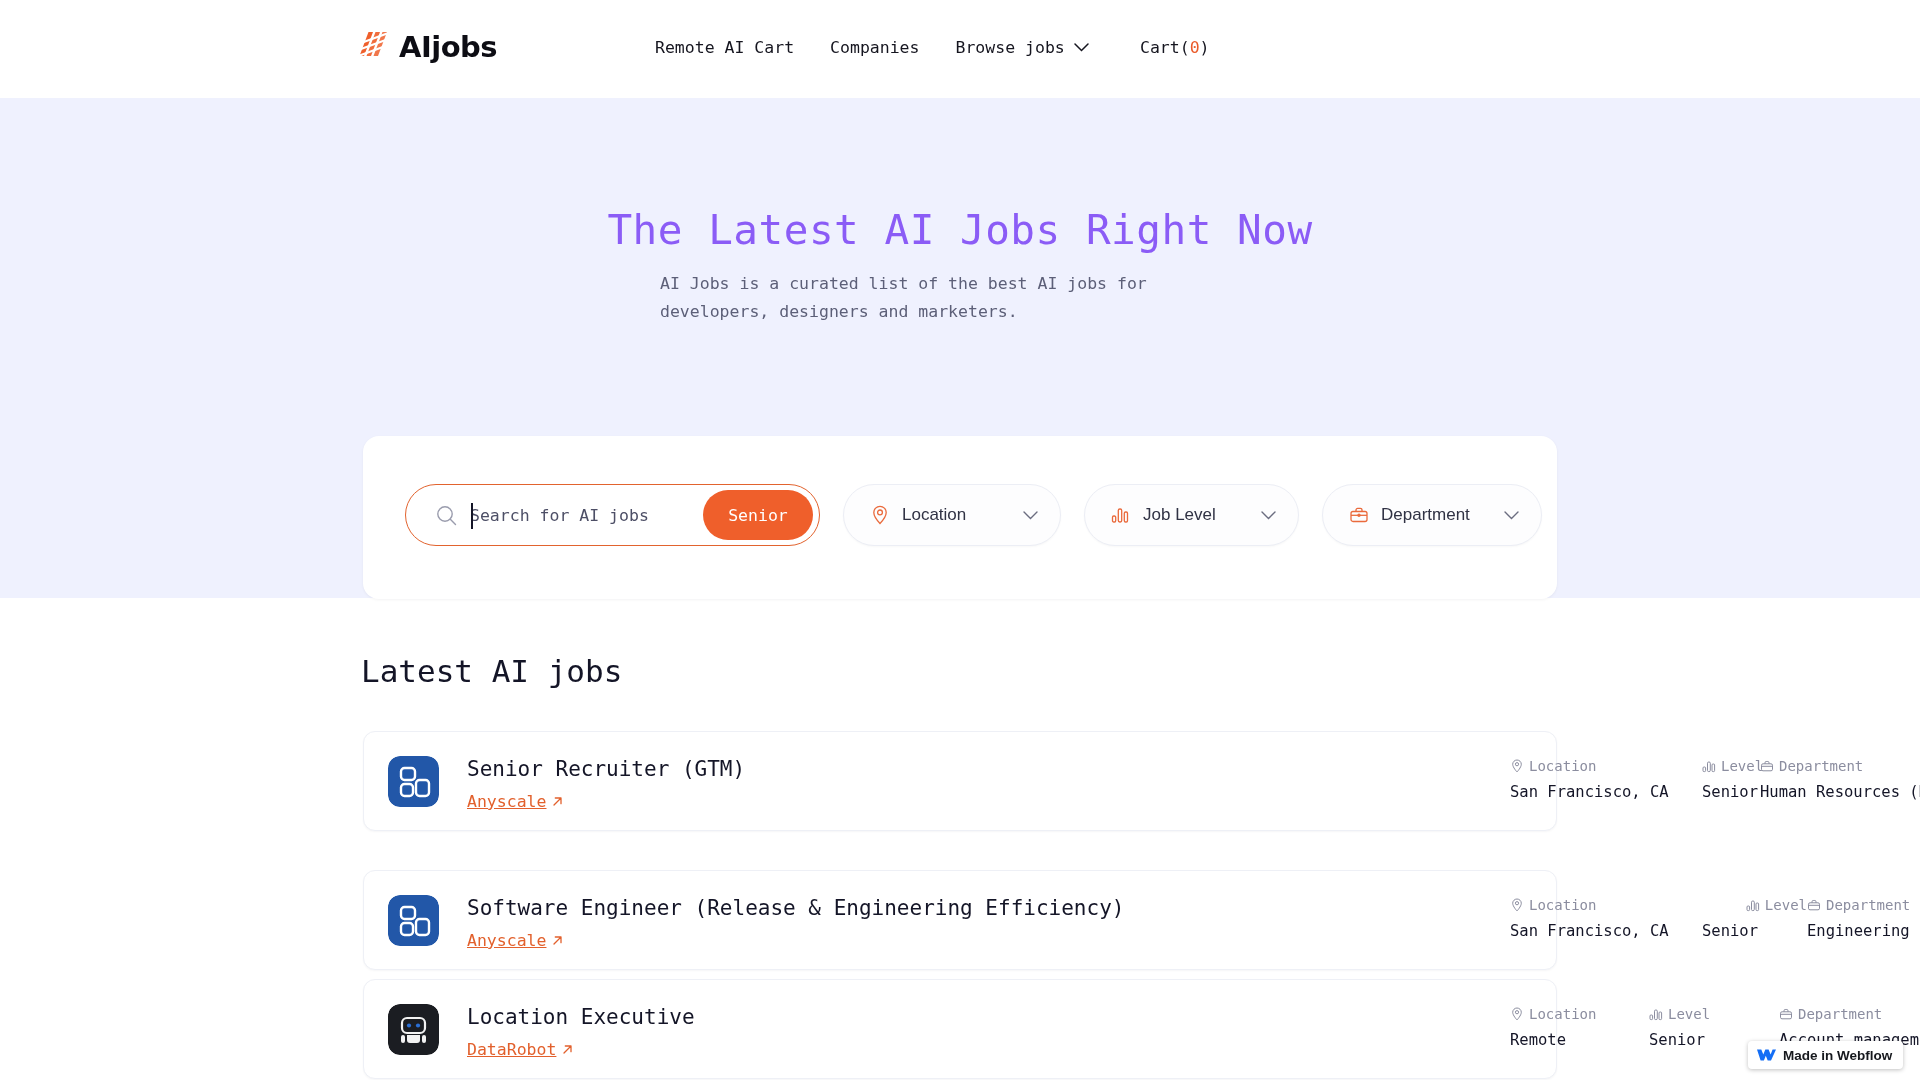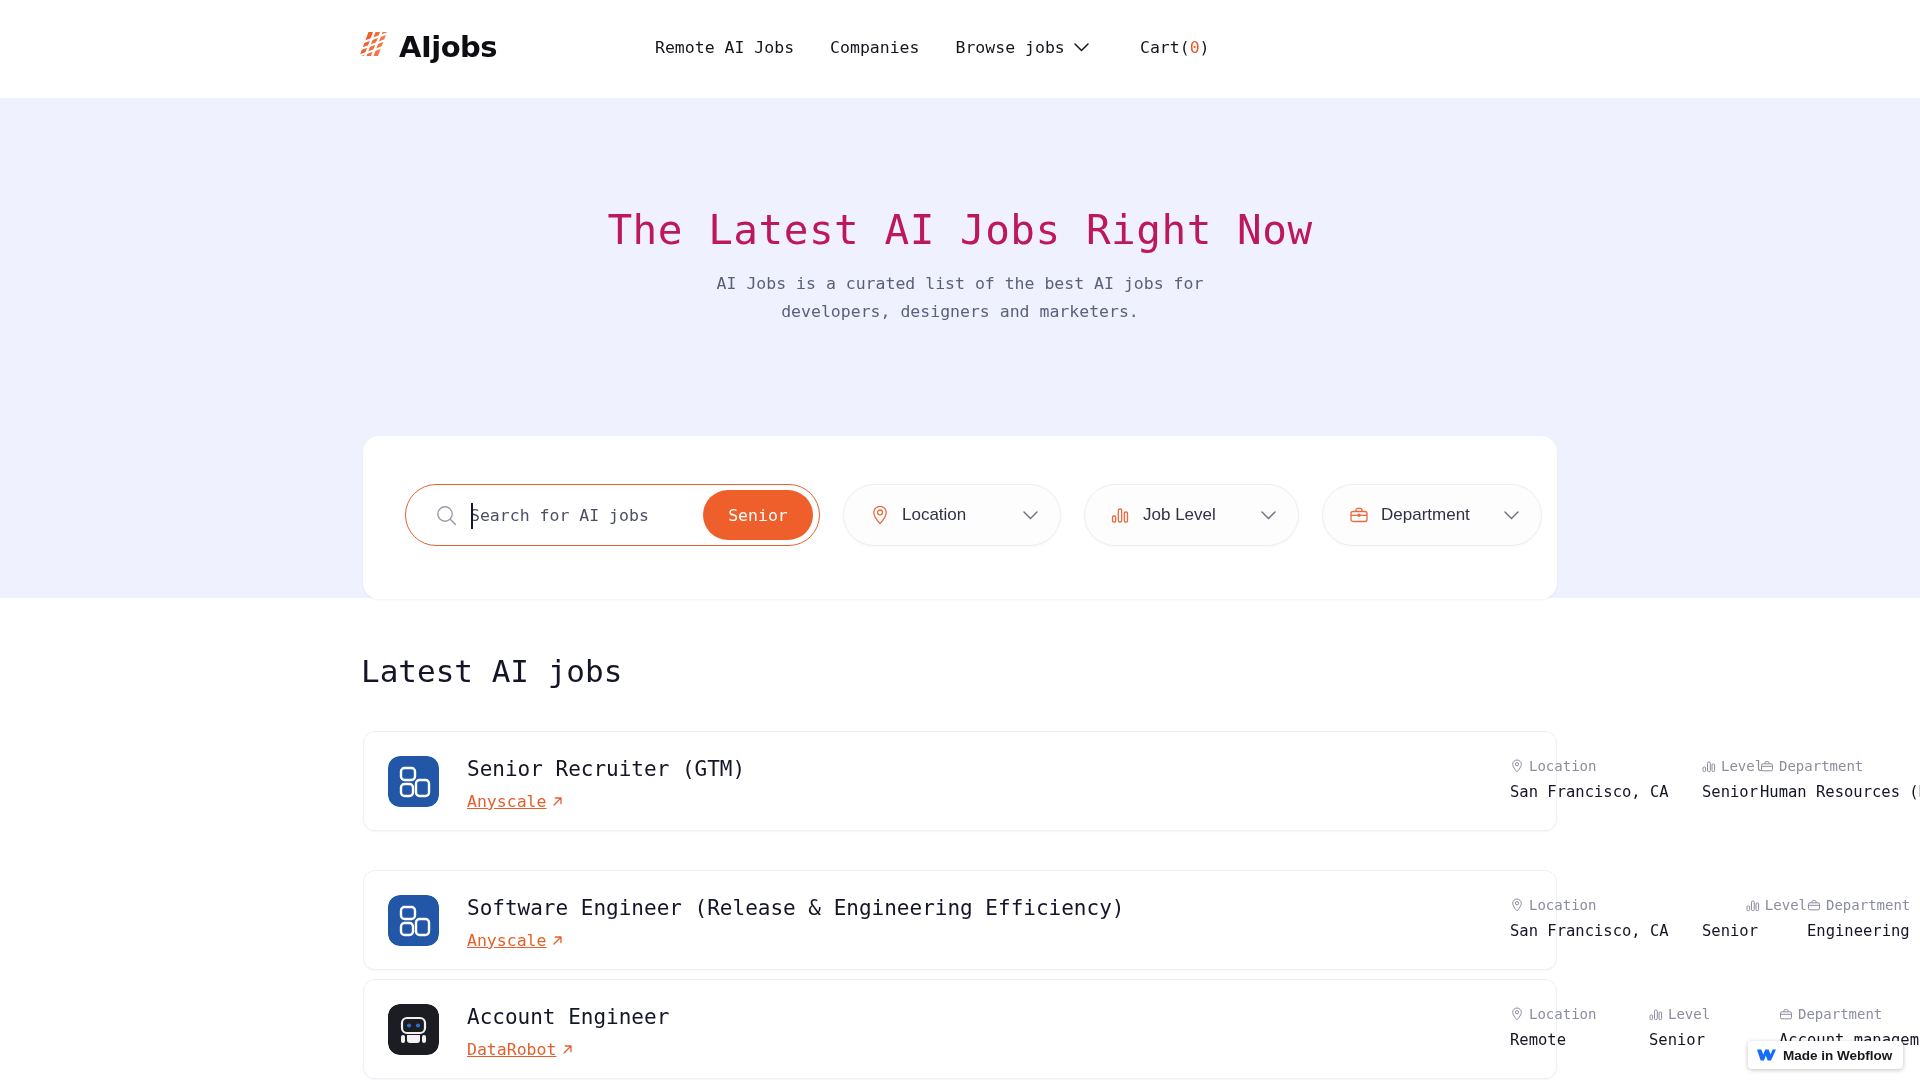--- a/index.html
+++ b/index.html
@@ -53,24 +53,24 @@
   }
 
   
   .hero {
     position: absolute; left: 0; top: 98px; width: 1920px; height: 500px;
     background: #eff1fe;
   }
   .hero-title {
     position: absolute; left: 0; top: 108px; width: 1920px; text-align: center;
     font-family: "DejaVu Sans Mono", monospace;
-    font-size: 41px; color: #be185d; letter-spacing: 0.5px; white-space: nowrap;
+    font-size: 41px; color: #8b5cf6; letter-spacing: 0.5px; white-space: nowrap;
   }
   .hero-sub {
-    position: absolute; left: 660px; top: 172px; width: 600px; text-align: center;
+    position: absolute; left: 660px; top: 172px; width: 600px; text-align: left;
     font-family: "DejaVu Sans Mono", monospace;
     font-size: 16.5px; line-height: 28px; color: #5c5f78;
   }
 
   
   .search-card {
     position: absolute; left: 363px; top: 436px;
     width: 1194px; height: 163px;
     background: #fff; border-radius: 16px;
     box-shadow: 0 1px 3px rgba(20,21,39,.05);
@@ -191,21 +191,21 @@
         <g fill="#ffffff">
           <rect x="0" y="7.5" width="30" height="2.2" transform="rotate(-20 15 8.6)"></rect>
           <rect x="0" y="13.5" width="30" height="2.2" transform="rotate(-20 15 14.6)"></rect>
           <rect x="0" y="19.5" width="30" height="2.2" transform="rotate(-20 15 20.6)"></rect>
         </g>
       </svg>
       <span class="logo-text">AIjobs</span>
     </div>
 
     <div class="nav">
-      <span class="nav-item first">Remote AI Jobs</span>
+      <span class="nav-item first">Remote AI Cart</span>
       <span class="nav-item">Companies</span>
       <span class="browse-wrap">
         <span>Browse jobs</span>
         <svg class="chev" viewBox="0 0 15 9">
           <path d="M1 1 L7.5 7.5 L14 1" fill="none" stroke="#15151f" stroke-width="1.5" stroke-linecap="round"></path>
         </svg>
       </span>
     </div>
 
     <div class="cart"><span>Cart(</span><span class="cart-count">0</span><span>)</span></div>
@@ -384,21 +384,21 @@
       <svg class="job-logo" viewBox="0 0 51 51">
         <rect width="51" height="51" rx="12" fill="#1b1d22"></rect>
         <rect x="14" y="14" width="23" height="15" rx="5" fill="none" stroke="#f2f2f2" stroke-width="2.2"></rect>
         <circle cx="21" cy="21.5" r="2.1" fill="#2b6fd4"></circle>
         <circle cx="30" cy="21.5" r="2.1" fill="#2b6fd4"></circle>
         <path d="M19 31h13v5a3 3 0 0 1-3 3h-7a3 3 0 0 1-3-3z" fill="#f2f2f2"></path>
         <rect x="13" y="31" width="4" height="8" rx="2" fill="#f2f2f2"></rect>
         <rect x="34" y="31" width="4" height="8" rx="2" fill="#f2f2f2"></rect>
       </svg>
       <div class="job-text">
-        <div class="job-title">Account Engineer</div>
+        <div class="job-title">Location Executive</div>
         <div class="job-company-row">
           <span class="job-company">DataRobot</span>
           <svg class="arrow-ne" viewBox="0 0 13 13">
             <path d="M3 10 L10 3 M4.3 3 H10 V8.7" fill="none" stroke="#e2602c" stroke-width="1.3" stroke-linecap="round" stroke-linejoin="round"></path>
           </svg>
         </div>
       </div>
     </div>
     <div class="job-meta" style="left:1146px">
       <div class="meta-col" style="width:139px">

